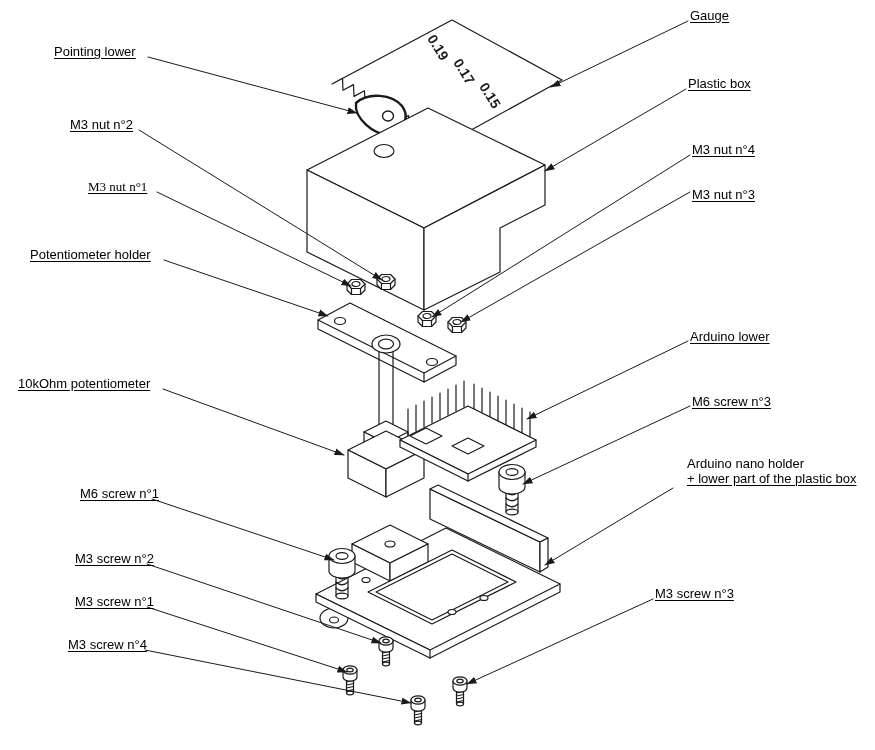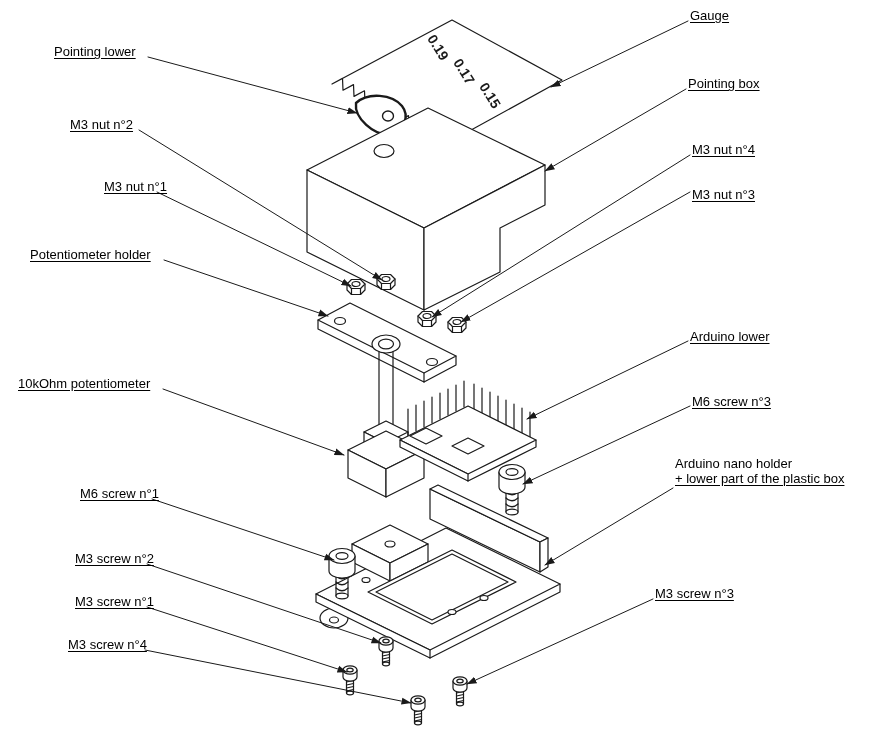--- a/index.html
+++ b/index.html
@@ -3,21 +3,21 @@
 <meta charset="utf-8">
 <style>
   * { margin:0; padding:0; box-sizing:border-box; }
   html,body { background:#ffffff; font-family:"Liberation Sans", sans-serif; }
   .stage { position:relative; width:875px; height:750px; background:#ffffff; overflow:hidden; }
   .drawing { position:absolute; left:0; top:0; width:875px; height:750px; }
   .label {
     position:absolute; font-size:13px; color:#000; white-space:nowrap;
     text-decoration:underline; text-underline-offset:2px; line-height:15px;
   }
-  .label.multi { text-decoration:none; }
+  .label.multi { text-decoration:none;margin-left:12px; }
   .label.multi .l2 { text-decoration:underline; text-underline-offset:2px; }
 </style>
 </head>
 <body>
 
 <div class="stage">
 
   <svg class="drawing" viewBox="0 0 875 750" xmlns="http://www.w3.org/2000/svg">
     <defs>
       <marker id="arrowhead" markerUnits="userSpaceOnUse" markerWidth="11" markerHeight="9" refX="9.5" refY="4.5" orient="auto">
@@ -177,30 +177,30 @@
         <line x1="688" y1="341" x2="527" y2="419" marker-end="url(#arrowhead)"></line>
         <line x1="690" y1="406" x2="523" y2="484" marker-end="url(#arrowhead)"></line>
         <line x1="673" y1="488" x2="545" y2="565" marker-end="url(#arrowhead)"></line>
         <line x1="653" y1="599" x2="467" y2="684" marker-end="url(#arrowhead)"></line>
       </g>
     </g>
   </svg>
 
   <div class="label" style="left:54px;  top:44px;">Pointing lower</div>
   <div class="label" style="left:70px;  top:117px;">M3 nut n°2</div>
-  <div class="label" style="left:104px;  top:179px;">M3 nut n°1</div>
+  <div class="label" style="left:88px;  top:179px;font-family:Liberation Serif, serif;">M3 nut n°1</div>
   <div class="label" style="left:30px;  top:247px;">Potentiometer holder</div>
   <div class="label" style="left:18px;  top:376px;text-decoration:underline;">10kOhm potentiometer</div>
   <div class="label" style="left:80px;  top:486px;">M6 screw n°1</div>
   <div class="label" style="left:75px;  top:551px;">M3 screw n°2</div>
   <div class="label" style="left:75px;  top:594px;">M3 screw n°1</div>
   <div class="label" style="left:68px;  top:637px;">M3  screw n°4</div>
 
   <div class="label" style="left:690px; top:8px;">Gauge</div>
-  <div class="label" style="left:688px; top:76px;">Pointing box</div>
+  <div class="label" style="left:688px; top:76px;">Plastic box</div>
   <div class="label" style="left:692px; top:142px;">M3 nut n°4</div>
   <div class="label" style="left:692px; top:187px;">M3 nut n°3</div>
   <div class="label" style="left:690px; top:329px;">Arduino lower</div>
   <div class="label" style="left:692px; top:394px;">M6 screw n°3</div>
   <div class="label multi" style="left:675px; top:456px;">
     <div class="l1">Arduino nano holder</div>
     <div class="l2">+ lower part of the plastic box</div>
   </div>
   <div class="label" style="left:655px; top:586px;">M3 screw n°3</div>
 

